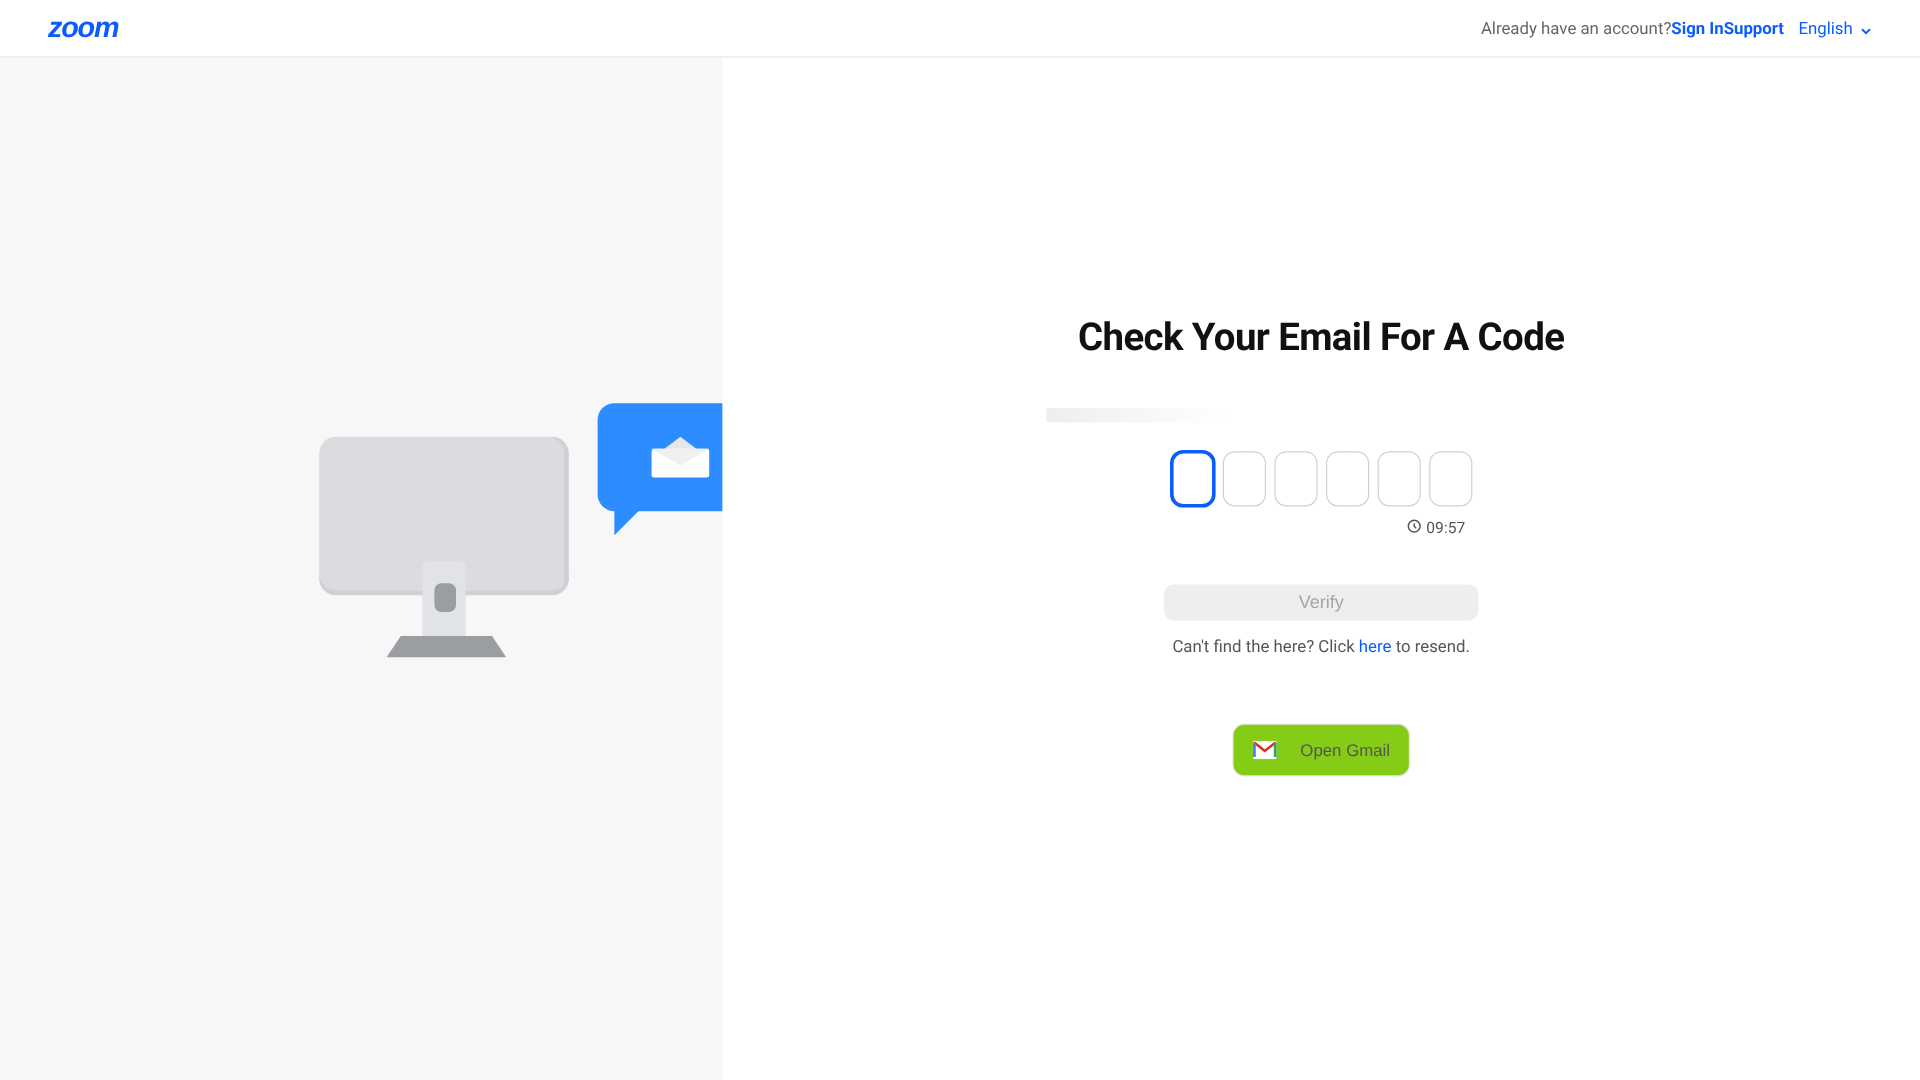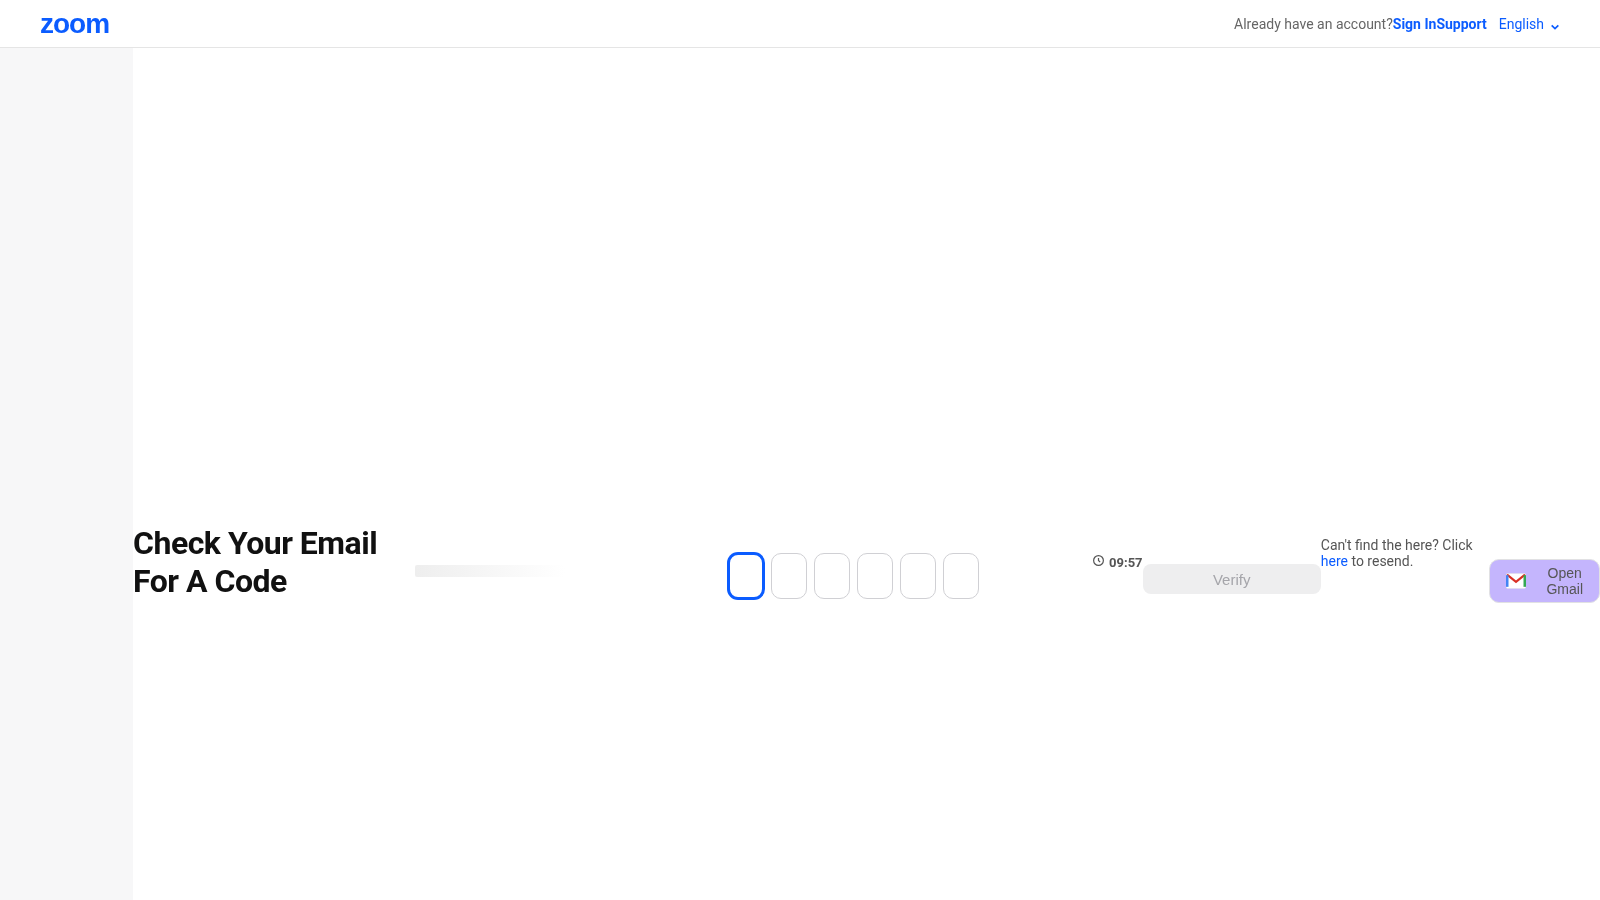--- a/index.html
+++ b/index.html
@@ -13,25 +13,26 @@
     display: flex;
     align-items: center;
     justify-content: space-between;
     padding: 0 40px;
     border-bottom: 1px solid #e5e5e5;
     background: #fff;
     position: relative;
     z-index: 2;
   }
   .logo {
-    font-size: 28px;
+    font-size: 24px;
     font-weight: 700;
     color: #0b5cff;
     letter-spacing: -1px;
     font-family: Arial, sans-serif;
+    font-style: italic;
   }
   .header-right {
     display: flex;
     align-items: center;
     font-size: 14px;
   }
   .header-text { color: #666; }
   .header-link { color: #0b5cff; cursor: pointer; text-decoration: none; font-weight: bold; }
   .lang-select {
     display: flex;
@@ -59,21 +60,21 @@
   .left-pane {
     width: 602px;
     background: #f7f7f8;
     position: relative;
     overflow: hidden;
   }
   .right-pane {
     flex: 1;
     background: #fff;
     display: flex;
-    flex-direction: row;
+    flex-direction: column;
     align-items: center;
     padding-top: 214px;
   }
 
   
   .illus {
     position: absolute;
     top: 288px;
     left: 266px;
     width: 380px;
@@ -203,47 +204,46 @@
   }
   .timer-row {
     width: 240px;
     display: flex;
     justify-content: flex-end;
     align-items: center;
     gap: 4px;
     font-size: 13px;
     color: #555;
     margin-bottom: 38px;
-    font-weight: bold;
   }
   .clock-icon svg { stroke: #555; }
   .verify-btn {
     width: 262px;
     height: 30px;
     border: none;
     border-radius: 8px;
     background: #eeeeef;
     color: #a5a5aa;
     font-size: 15px;
     cursor: not-allowed;
-    margin-bottom: 4px;
+    margin-bottom: 14px;
   }
   .resend-row {
     font-size: 14px;
     color: #555;
     margin-bottom: 56px;
   }
   .resend-row .link { color: #0b5cff; cursor: pointer; }
   .open-row { display: flex; gap: 18px; }
   .open-btn {
     height: 44px;
     padding: 0 16px;
     border: 1px solid #e1e1e3;
     border-radius: 10px;
-    background: #c4b5fd;
+    background: #84cc16;
     display: flex;
     align-items: center;
     gap: 20px;
     font-size: 14px;
     color: #555;
     cursor: pointer;
   }
   .mail-icon, .outlook-icon { width: 20px; height: 16px; display: flex; align-items: center; justify-content: center; }
 </style>
 </head>

